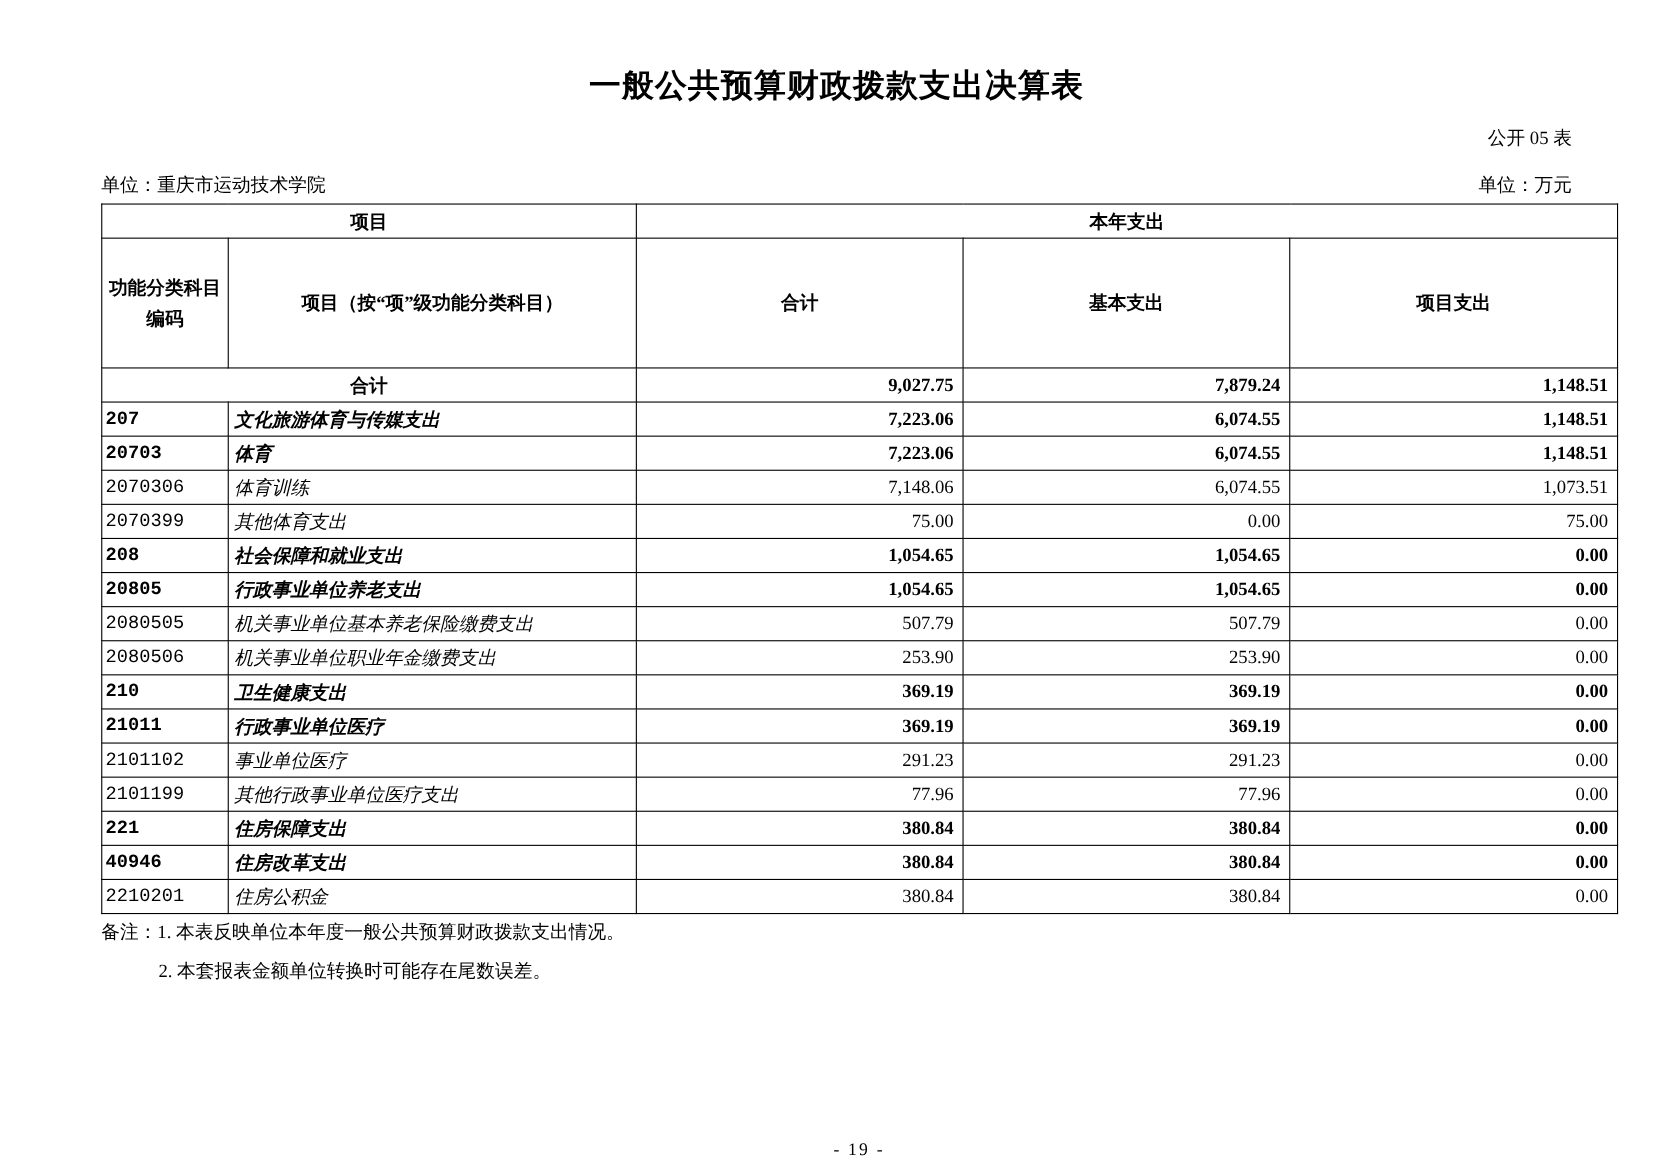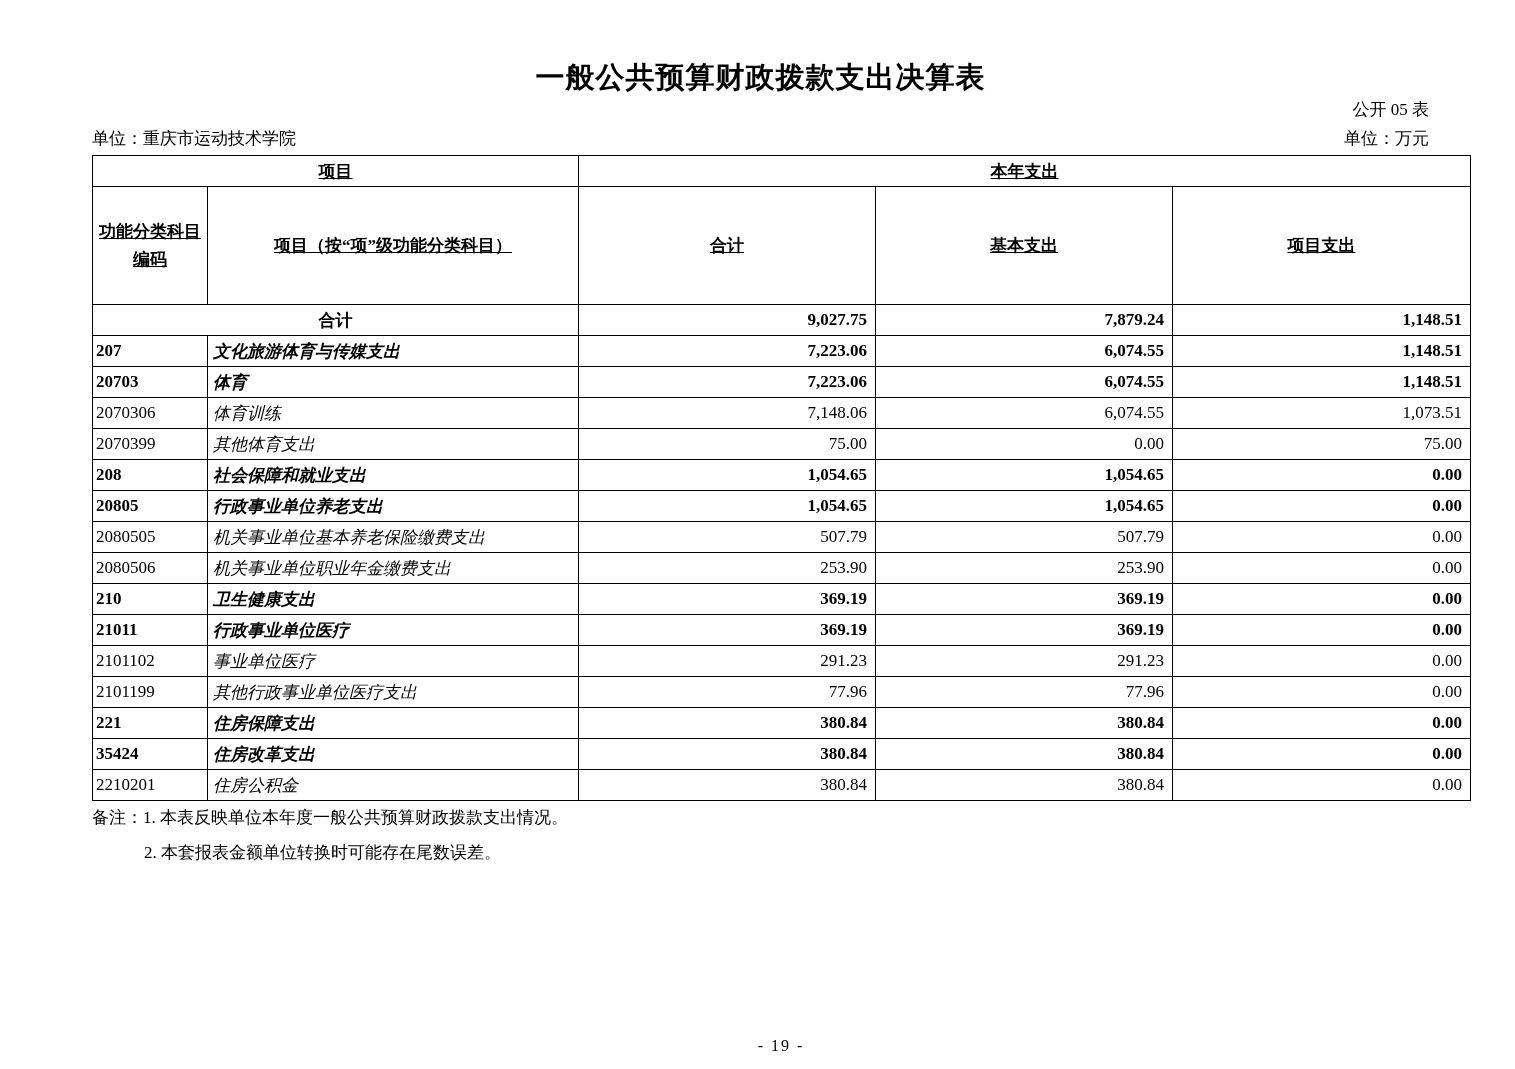--- a/index.html
+++ b/index.html
@@ -15,25 +15,26 @@
     overflow: hidden;
   }
   .doc-title {
     margin-top: 58px;
     text-align: center;
     font-size: 29px;
     font-weight: bold;
     letter-spacing: 1px;
   }
   .sheet-label {
+    margin-top: 16px;
     text-align: right;
     font-size: 17px;
   }
   .unit-row {
-    margin-top: 6px;
+    margin-top: 20px;
     display: flex;
     justify-content: space-between;
     align-items: flex-end;
     font-size: 17px;
     padding-bottom: 5px;
   }
   table.report {
     width: 1378px;
     border-collapse: collapse;
     table-layout: fixed;
@@ -41,27 +42,26 @@
   table.report th, table.report td {
     border: 1px solid #000000;
     font-size: 17px;
     vertical-align: middle;
     overflow: hidden;
   }
   table.report th {
     font-weight: bold;
     text-align: center;
     padding: 2px;
-    text-decoration: underline;
   }
   tr.hr1 th { height: 31px; }
   tr.hr2 th { height: 118px; }
   th.h-code { line-height: 1.6; }
   tbody td { height: 31px; }
-  td.c-code { text-align: left; padding-left: 3px; }
+  td.c-code { text-align: left; padding-left: 3px; font-family: Liberation Mono, monospace; }
   td.c-name { text-align: left; padding-left: 5px; font-style: italic; }
   td.c-merged { text-align: center; font-weight: bold; }
   td.num { text-align: right; padding-right: 8px; padding-left: 37px; }
   tr.bold td { font-weight: bold; }
   .notes { margin-top: 6px; font-size: 17px; line-height: 1.35; }
   .notes .note-line2 { padding-left: 52px; margin-top: 12px; }
   .page-number {
     position: absolute;
     bottom: 14px;
     left: 92px;
@@ -198,21 +198,21 @@
           <td class="num">0.00</td>
         </tr>
         <tr class="bold">
           <td class="c-code">221</td>
           <td class="c-name">住房保障支出</td>
           <td class="num">380.84</td>
           <td class="num">380.84</td>
           <td class="num">0.00</td>
         </tr>
         <tr class="bold">
-          <td class="c-code">35424</td>
+          <td class="c-code">40946</td>
           <td class="c-name">住房改革支出</td>
           <td class="num">380.84</td>
           <td class="num">380.84</td>
           <td class="num">0.00</td>
         </tr>
         <tr>
           <td class="c-code">2210201</td>
           <td class="c-name">住房公积金</td>
           <td class="num">380.84</td>
           <td class="num">380.84</td>

